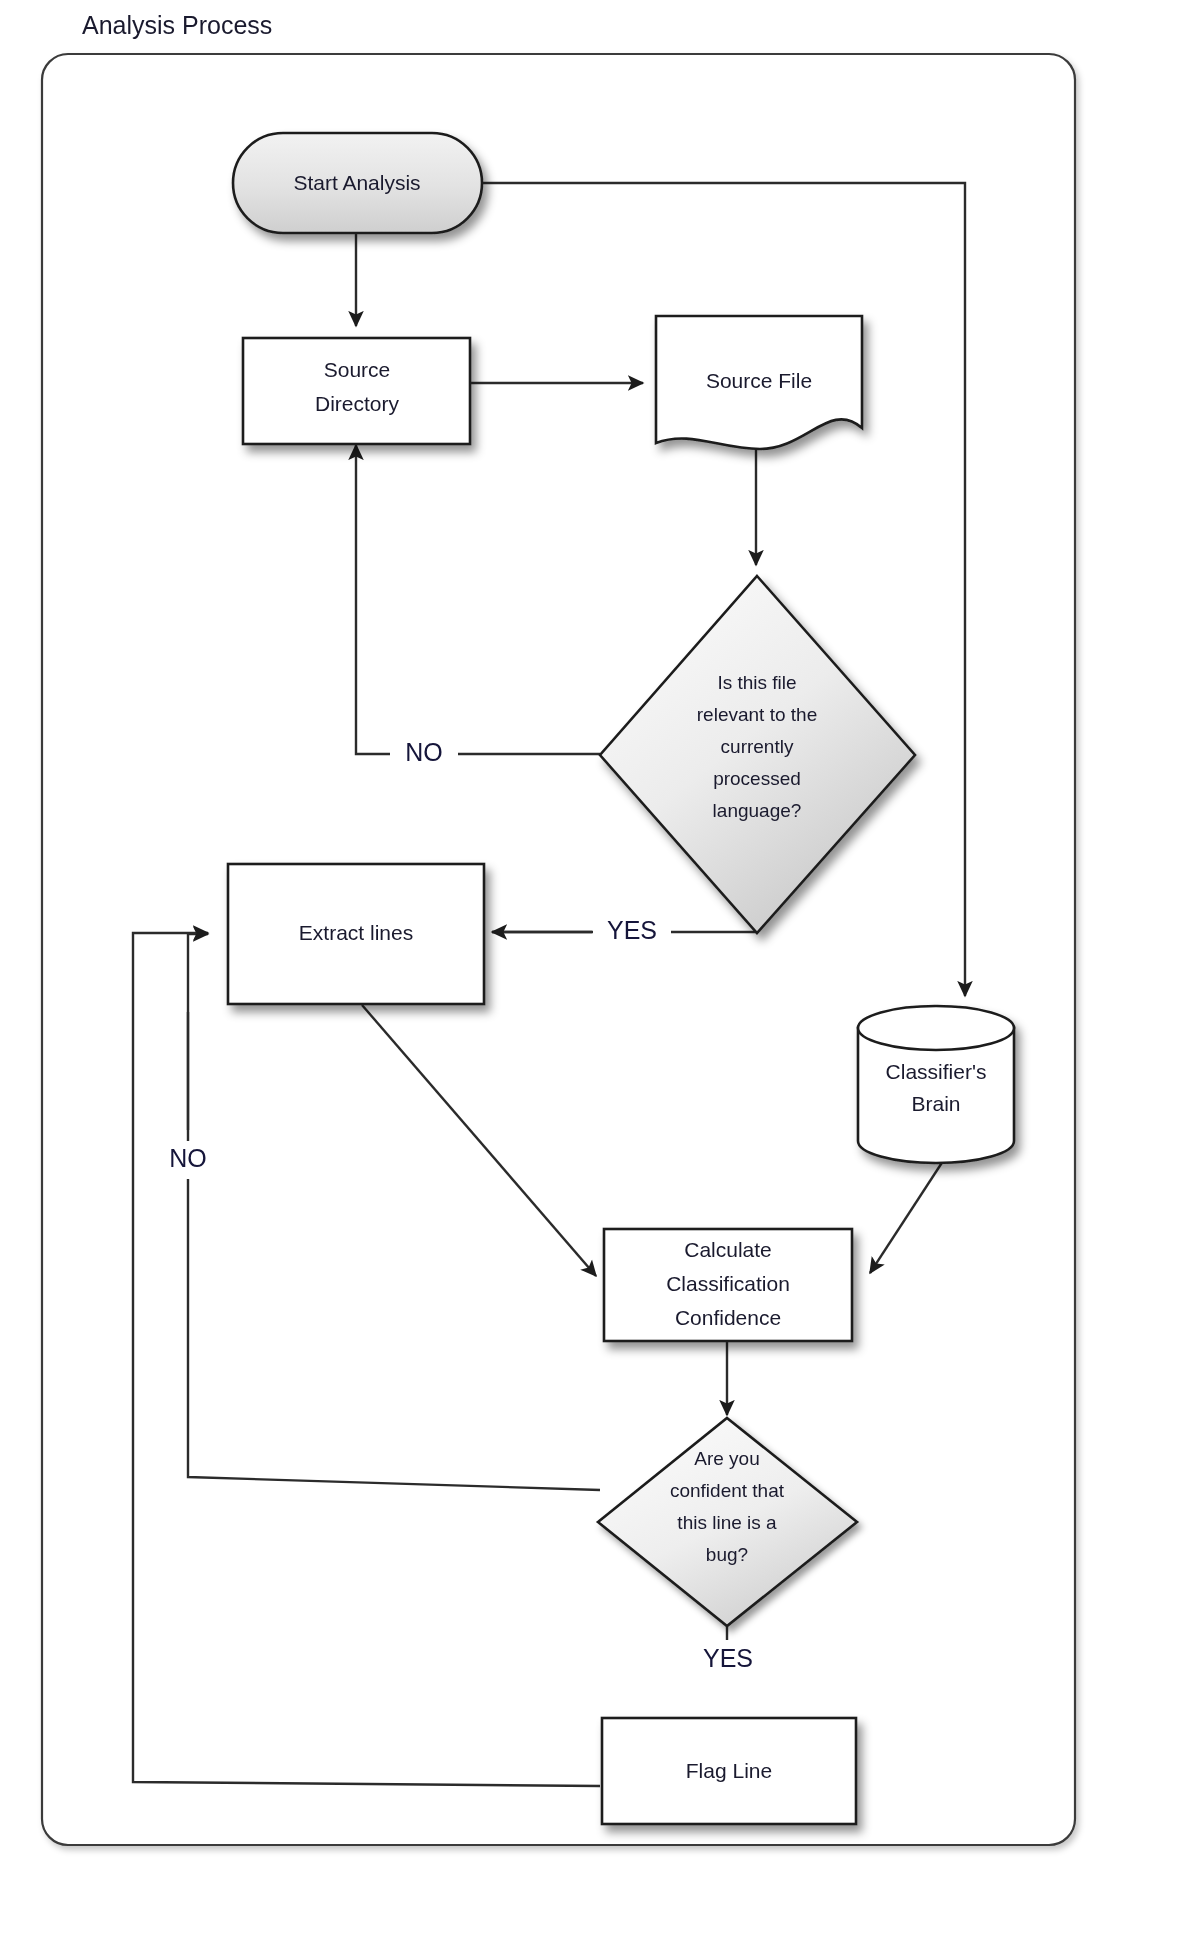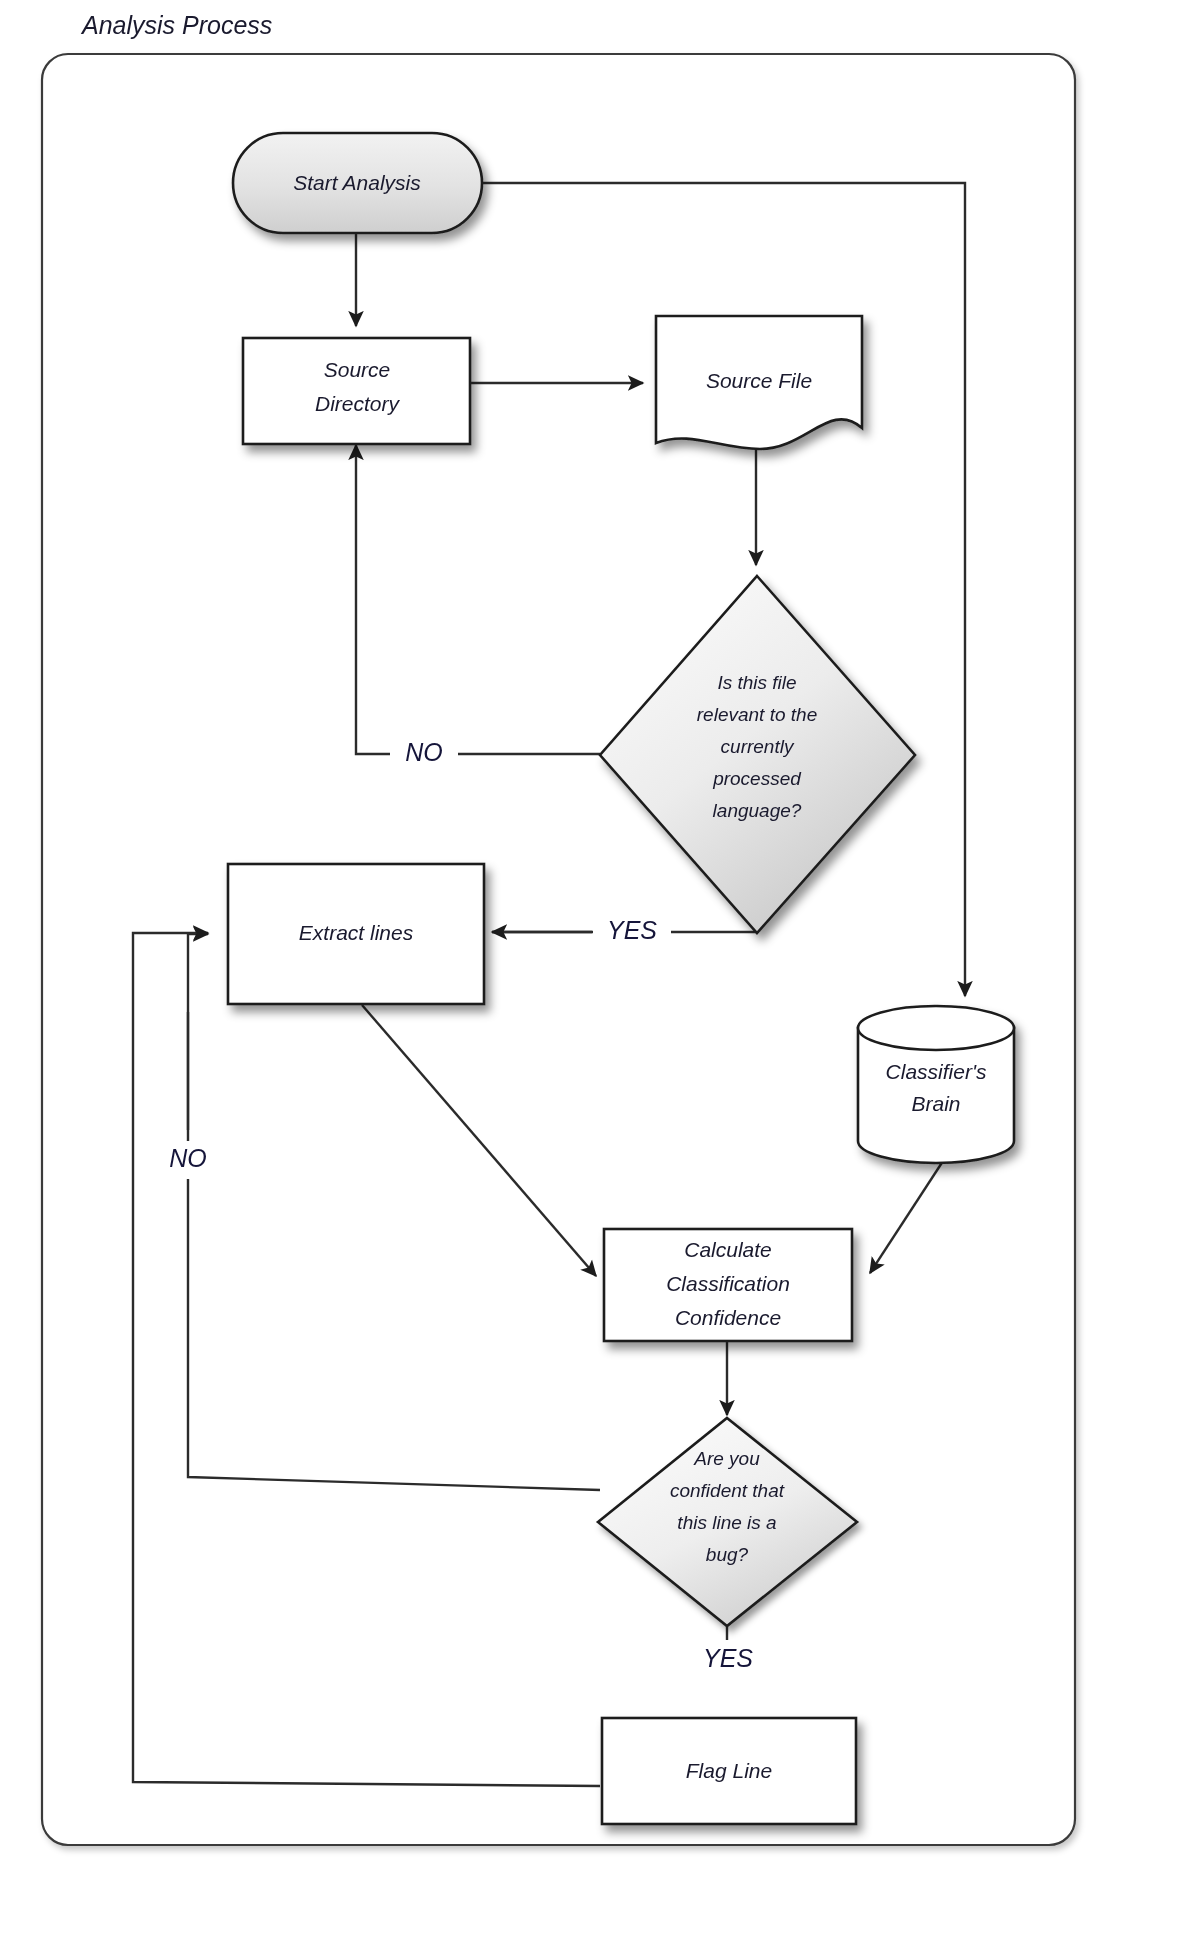--- a/index.html
+++ b/index.html
@@ -12,21 +12,20 @@
     height: 1950px;
     font-family: "Liberation Sans", sans-serif;
     position: relative;
     overflow: hidden;
   }
   #stage {
     position: absolute;
     left: 0; top: 0;
     width: 1178px;
     height: 1950px;
-    font-style: italic;
   }
   svg.diagram {
     display: block;
     width: 1178px;
     height: 1950px;
   }
   .node-label {
     font-family: "Liberation Sans", sans-serif;
     font-size: 21px;
     fill: #1a1a2e;

